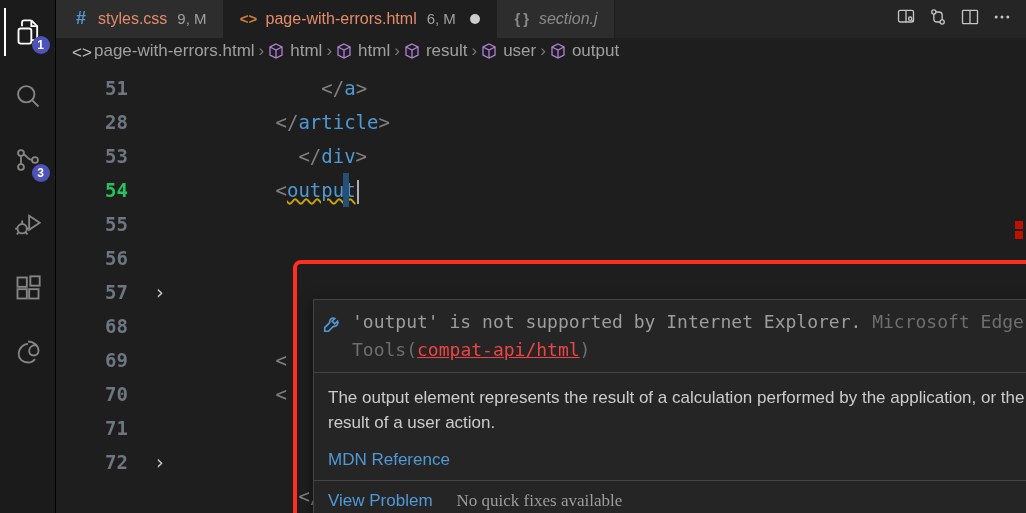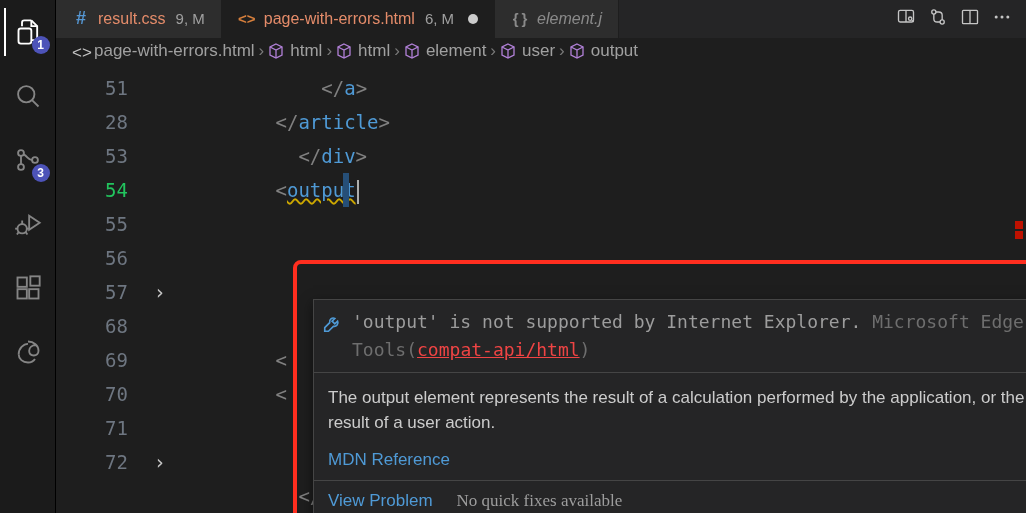--- a/index.html
+++ b/index.html
@@ -93,20 +93,21 @@
 }
 .gutter {
   width: 98px;
   padding-right: 26px;
   text-align: left;
   color: #6e7681;
   padding-top: 6px;
   line-height: 34px;
   user-select: none;
   background: #1e1e1e;
+  font-weight: bold;
 }
 .gutter .ln { height: 34px; display:flex; align-items:center; justify-content:flex-end;}
 .gutter .current { color: #22c55e; }
 .fold-col {
   width: 30px;
   padding-top: 6px;
   line-height: 34px;
   color: #c5c5c5;
 }
 .fold-col div { height:34px; display:flex; align-items:center;}
@@ -236,32 +237,32 @@
         <path d="M4 14c0-5 4-9 8-9"></path>
       </svg>
   </div>
 </div>
 
 <div class="main">
 
   <div class="tab-bar">
     <div class="tab">
       <span class="tab-icon" style="color:#5596d2;font-weight:bold;font-size:18px">#</span>
-      <span class="tab-label">result.css</span>
+      <span class="tab-label">styles.css</span>
       <span class="tab-modifier">9, M</span>
     </div>
     <div class="tab active">
       <span class="tab-icon" style="color:#d67f3c;font-weight:bold;font-size:15px">&lt;&gt;</span>
       <span class="tab-label">page-with-errors.html</span>
       <span class="tab-modifier">6, M</span>
       <span class="tab-dirty"></span>
     </div>
     <div class="tab" style="background:#2d2d2d">
       <span class="tab-icon" style="color:#8a8a8a;font-weight:bold;font-size:15px">{ }</span>
-      <span class="tab-label dim">element.j</span>
+      <span class="tab-label dim">section.j</span>
     </div>
     <div class="tab-actions">
       <span><svg viewBox="0 0 24 24" fill="none" stroke="currentColor" stroke-width="1.6">
             <rect x="3" y="4" width="18" height="14" rx="2"></rect>
             <line x1="12" y1="4" x2="12" y2="18"></line>
             <circle cx="17" cy="14" r="2"></circle>
             <line x1="19" y1="16" x2="21" y2="18"></line>
           </svg></span>
       <span><svg viewBox="0 0 24 24" fill="none" stroke="currentColor" stroke-width="1.6">
             <circle cx="7" cy="6" r="2.5"></circle>
@@ -301,21 +302,21 @@
           <path d="M2 4l6 3 6-3M8 7v8"></path>
         </svg>
         <span>html</span>
       </span>
     <span class="chev">›</span>
     <span class="crumb">
         <svg class="crumb-icon" viewBox="0 0 16 16" fill="none" stroke="currentColor" stroke-width="1.3">
           <path d="M8 1l6 3v8l-6 3-6-3V4z"></path>
           <path d="M2 4l6 3 6-3M8 7v8"></path>
         </svg>
-        <span>element</span>
+        <span>result</span>
       </span>
     <span class="chev">›</span>
     <span class="crumb">
         <svg class="crumb-icon" viewBox="0 0 16 16" fill="none" stroke="currentColor" stroke-width="1.3">
           <path d="M8 1l6 3v8l-6 3-6-3V4z"></path>
           <path d="M2 4l6 3 6-3M8 7v8"></path>
         </svg>
         <span>user</span>
       </span>
     <span class="chev">›</span>

